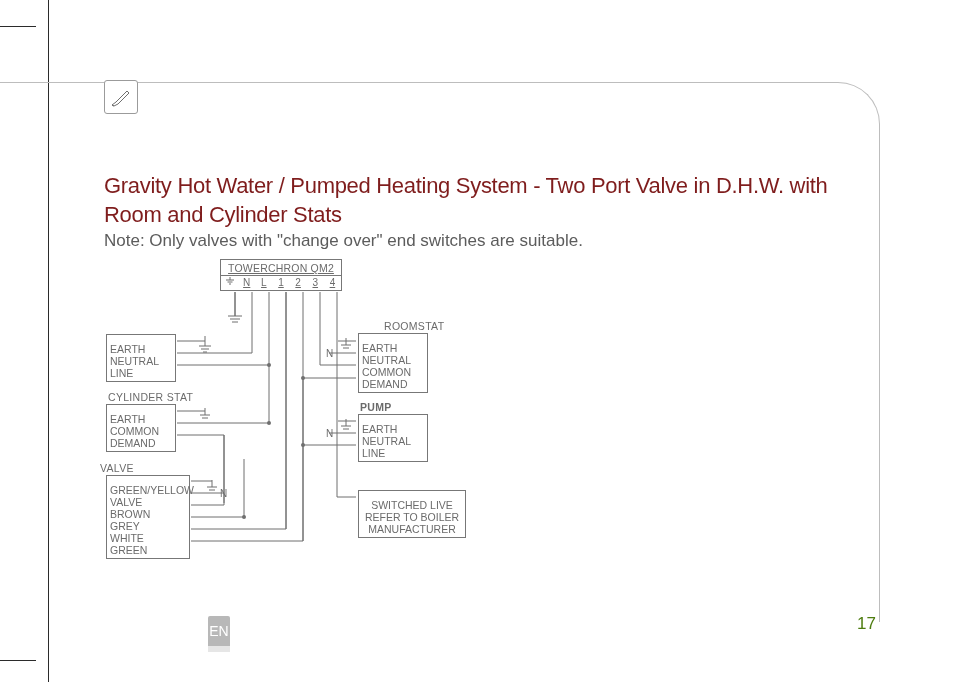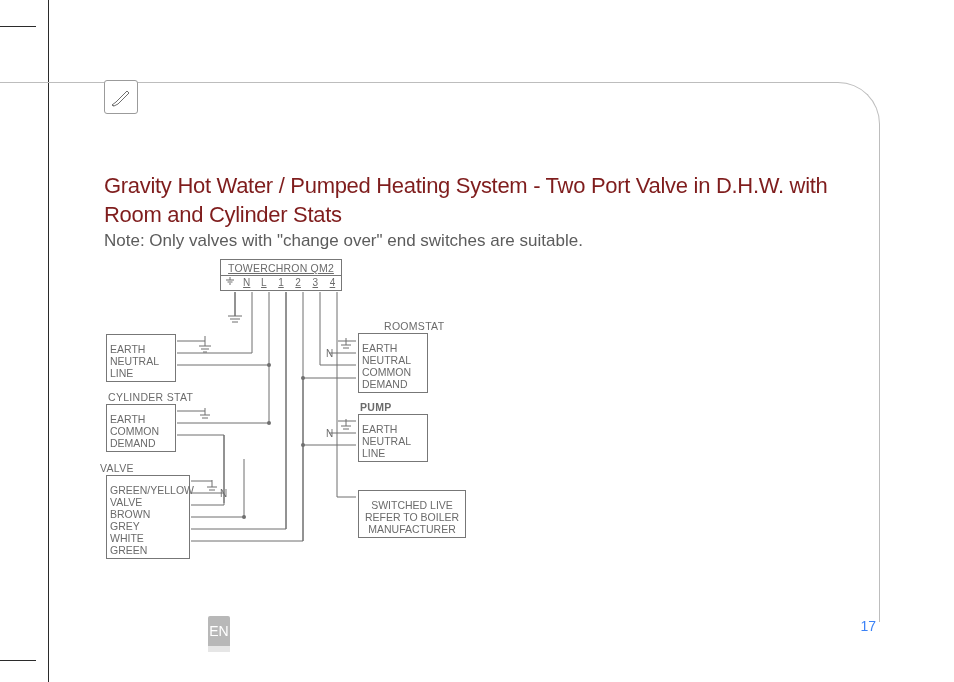--- a/index.html
+++ b/index.html
@@ -27,21 +27,21 @@
   .tbox .hdr { text-align:center; padding: 2px 0 1px; letter-spacing:0.2px;}
   .tbox .terms { border-top:1px solid #777; display:flex; }
   .tbox .terms span { flex:1; text-align:center; font-size:10px; padding:1px 0;}
 
   
   .cbox { position: absolute; border:1px solid #777; background:#fff; font-size:10.5px; padding:8px 3px 2px 3px; line-height:1.15; }
   .cbox div { white-space:nowrap; }
   .sect-label { position:absolute; font-size:10.5px; letter-spacing:0.3px; }
 
   
-  .pagenum { position:absolute; right:78px; bottom:48px; font-size:14px; color:#3b82f6;}
+  .pagenum { position:absolute; right:78px; bottom:48px; font-size:17px; color:#4d7c0f;}
   .lang-tab { position:absolute; left:208px; bottom:36px; width:22px; height:30px; background:#b8b8b8; color:#fff; font-size:14px; display:flex; align-items:center; justify-content:center; border-radius:2px 2px 0 0;text-align:center;}
   .lang-ghost { position:absolute; left:208px; bottom:30px; width:22px; height:6px; background:#e6e6e6;}
 
   
   .wires line, .wires polyline { stroke:#6f6f6f; stroke-width:1; fill:none; }
 
   
   .earth line { stroke:#6f6f6f; stroke-width:1;}
 </style>
 </head>

